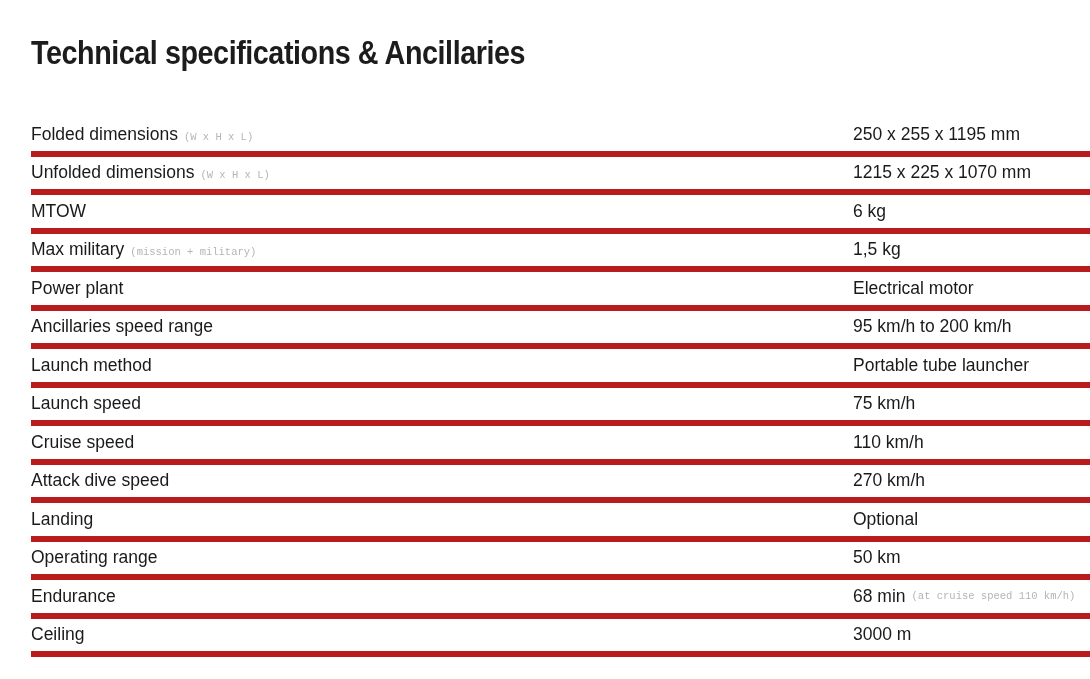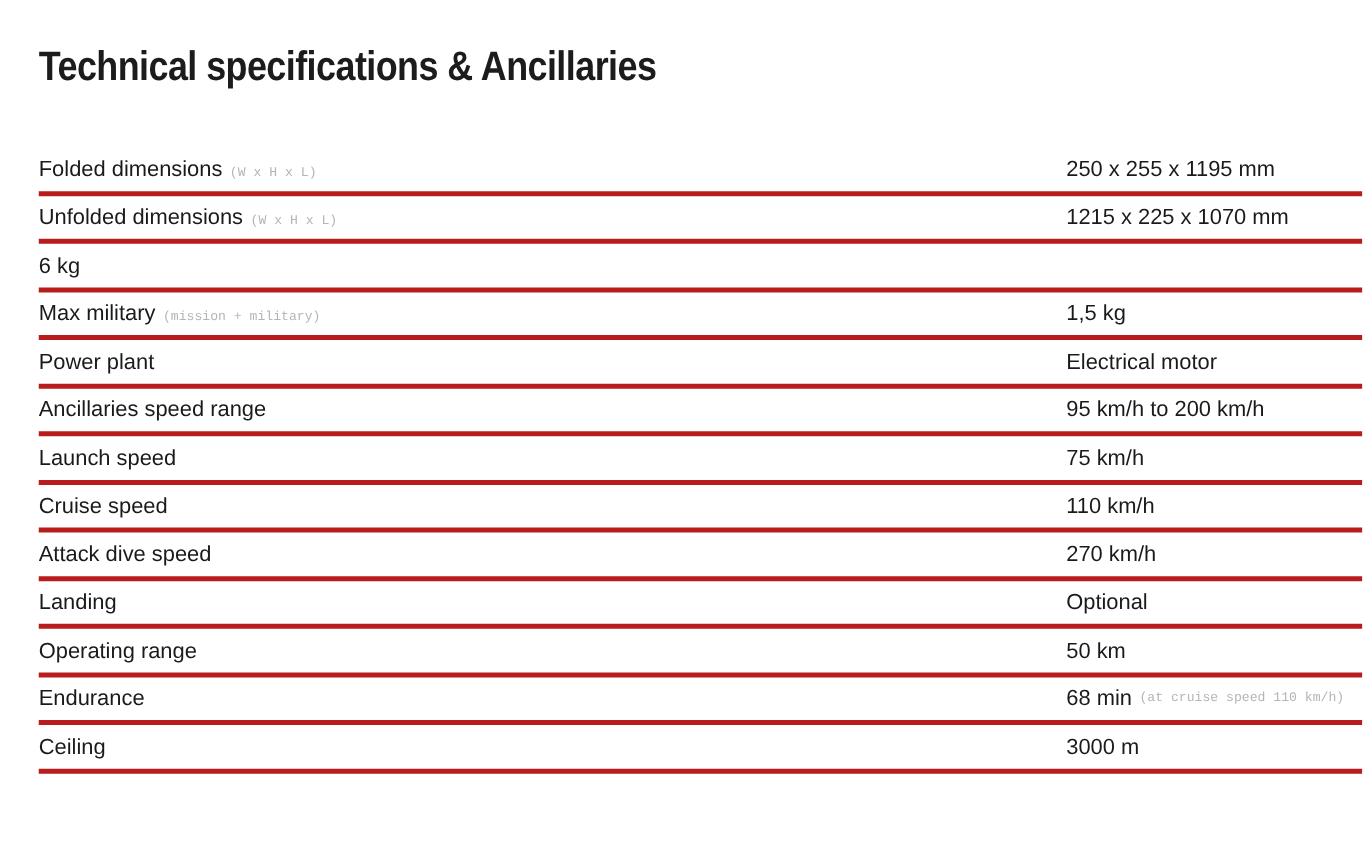--- a/index.html
+++ b/index.html
@@ -28,21 +28,21 @@
     white-space: nowrap;
   }
   .spec-table {
     margin: 46px 0 0 31px;
     width: 1059px; 
   }
   .row {
     display: flex;
     align-items: center;
     height: 38.5px;
-    border-bottom: 4px solid #b91c1c;
+    border-bottom: 6px solid #b91c1c;
   }
   .label-cell {
     width: 822px;
     display: flex;
     align-items: baseline;
     white-space: nowrap;
     overflow: hidden;
   }
   .value-cell {
     flex: 1;
@@ -88,20 +88,24 @@
         <span class="main-text">Unfolded dimensions</span>
         <span class="note">(W x H x L)</span>
       </div>
       <div class="value-cell">
         <span class="main-text">1215 x 225 x 1070 mm</span>
 
       </div>
     </div>
 
     <div class="row">
+      <div class="label-cell">
+        <span class="main-text">MTOW</span>
+
+      </div>
       <div class="value-cell">
         <span class="main-text">6 kg</span>
 
       </div>
     </div>
 
     <div class="row">
       <div class="label-cell">
         <span class="main-text">Max military</span>
         <span class="note">(mission + military)</span>
@@ -127,20 +131,30 @@
       <div class="label-cell">
         <span class="main-text">Ancillaries speed range</span>
 
       </div>
       <div class="value-cell">
         <span class="main-text">95 km/h to 200 km/h</span>
 
       </div>
     </div>
 
+    <div class="row">
+      <div class="label-cell">
+        <span class="main-text">Launch method</span>
+
+      </div>
+      <div class="value-cell">
+        <span class="main-text">Portable tube launcher</span>
+
+      </div>
+    </div>
 
     <div class="row">
       <div class="label-cell">
         <span class="main-text">Launch speed</span>
 
       </div>
       <div class="value-cell">
         <span class="main-text">75 km/h</span>
 
       </div>

